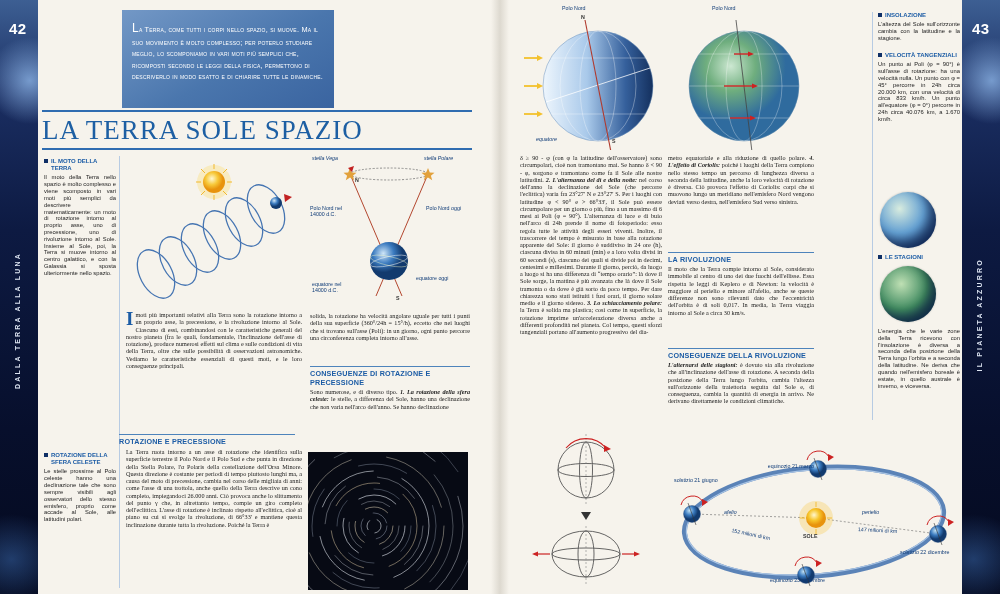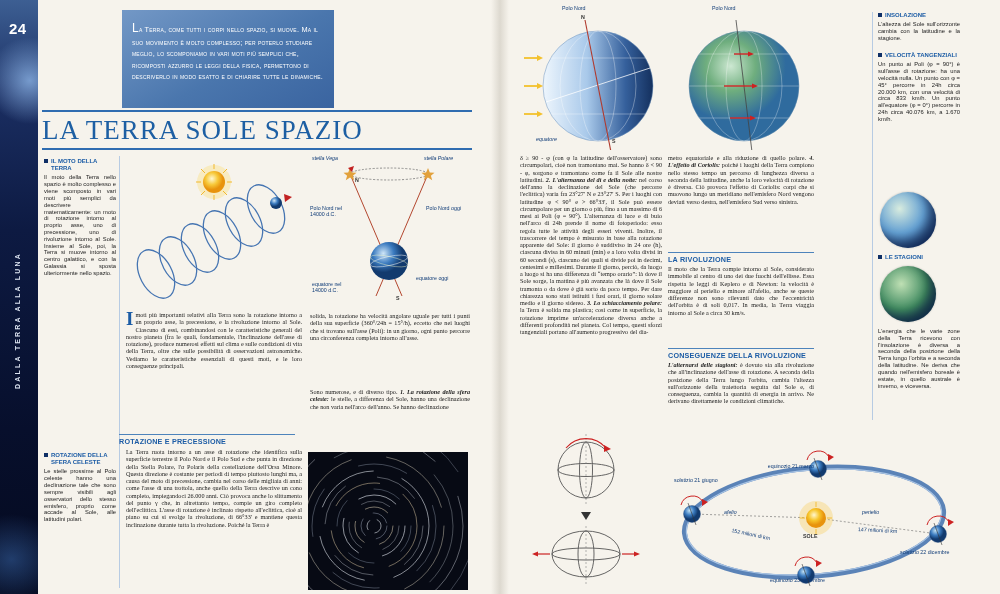--- a/index.html
+++ b/index.html
@@ -45,28 +45,32 @@
     box-shadow:inset -7px -7px 10px rgba(0,0,30,.45), 0 0 2px rgba(0,0,0,.25)}
   .sbglobe.g1{background:radial-gradient(circle at 35% 30%,#d8ecdf,#64a0d2 45%,#16407c 85%)}
   .sbglobe.g2{background:radial-gradient(circle at 38% 32%,#bfe0b4,#3f8a60 50%,#123a6e 90%)}
 </style>
 </head>
 <body>
 
 <div class="stage">
 
   <div class="spine" style="left:0">
-    <div class="pagenum" style="left:9px">24</div>
+    <div class="pagenum" style="left:9px">42</div>
     <div class="spinetext" style="top:252px">Dalla Terra alla Luna</div>
   </div>
 
+  <div class="spine" style="left:962px">
+    <div class="pagenum" style="left:10px">43</div>
+    <div class="spinetext" style="top:258px">Il pianeta azzurro</div>
+  </div>
   <div class="gutter"></div>
 
   <div class="introbox">
-    <div class="t">La Terra, come tutti i corpi nello spazio, si muove. Ma il suo movimento è molto complesso; per poterlo studiare meglio, lo scomponiamo in vari moti più semplici che, ricomposti azzurro le leggi della fisica, permettono di descriverlo in modo esatto e di chiarire tutte le dinamiche.</div>
+    <div class="t">La Terra, come tutti i corpi nello spazio, si muove. Ma il suo movimento è molto complesso; per poterlo studiare meglio, lo scomponiamo in vari moti più semplici che, ricomposti secondo le leggi della fisica, permettono di descriverlo in modo esatto e di chiarire tutte le dinamiche.</div>
   </div>
 
   <div class="titleband">
     <div class="tt">LA TERRA SOLE SPAZIO</div>
   </div>
 
   <div class="vline" style="left:119px;top:156px;height:432px"></div>
   <div class="vline" style="left:872px;top:12px;height:408px"></div>
 
   <div class="abs" style="left:44px;top:158px;width:72px">
@@ -152,20 +156,21 @@
     <div class="dlabel it" style="left:114px;top:0;width:42px">stella Polare</div>
     <div class="dlabel" style="left:0;top:50px;width:42px">Polo Nord nel 14000 d.C.</div>
     <div class="dlabel" style="left:116px;top:50px;width:40px">Polo Nord oggi</div>
     <div class="dlabel bld" style="left:45px;top:22px">N</div>
     <div class="dlabel bld" style="left:86px;top:140px">S</div>
     <div class="dlabel" style="left:106px;top:120px;width:48px">equatore oggi</div>
     <div class="dlabel" style="left:2px;top:126px;width:40px">equatore nel 14000 d.C.</div>
   </div>
 
   <div class="body-par abs" style="left:310px;top:312px;width:160px;height:52px">solida, la rotazione ha velocità angolare uguale per tutti i punti della sua superficie (360°/24h = 15°/h), eccetto che nei luoghi che si trovano sull'asse (Poli): in un giorno, ogni punto percorre una circonferenza completa intorno all'asse.</div>
+  <div class="col-h abs" style="left:310px;top:366px;width:160px">Conseguenze di rotazione e precessione</div>
   <div class="body-par abs" style="left:310px;top:388px;width:160px;height:60px">
     <span>Sono numerose, e di diverso tipo. </span><span class="bi">1. La rotazione della sfera celeste:</span><span> le stelle, a differenza del Sole, hanno una declinazione che non varia nell'arco dell'anno. Se hanno declinazione</span>
   </div>
 
   <div class="fig" style="left:308px;top:452px;width:160px;height:138px">
     <svg width="160" height="138" viewBox="0 0 160 138">
       <rect width="160" height="138" fill="#070a14"></rect>
       <g fill="none" stroke-linecap="round">
         <circle cx="66" cy="74" r="7" stroke="#e8edf5" stroke-width=".7" stroke-dasharray="10,8" opacity=".8"></circle>
         <circle cx="66" cy="74" r="13" stroke="#c9d6ea" stroke-width=".6" stroke-dasharray="18,12" opacity=".6"></circle>

